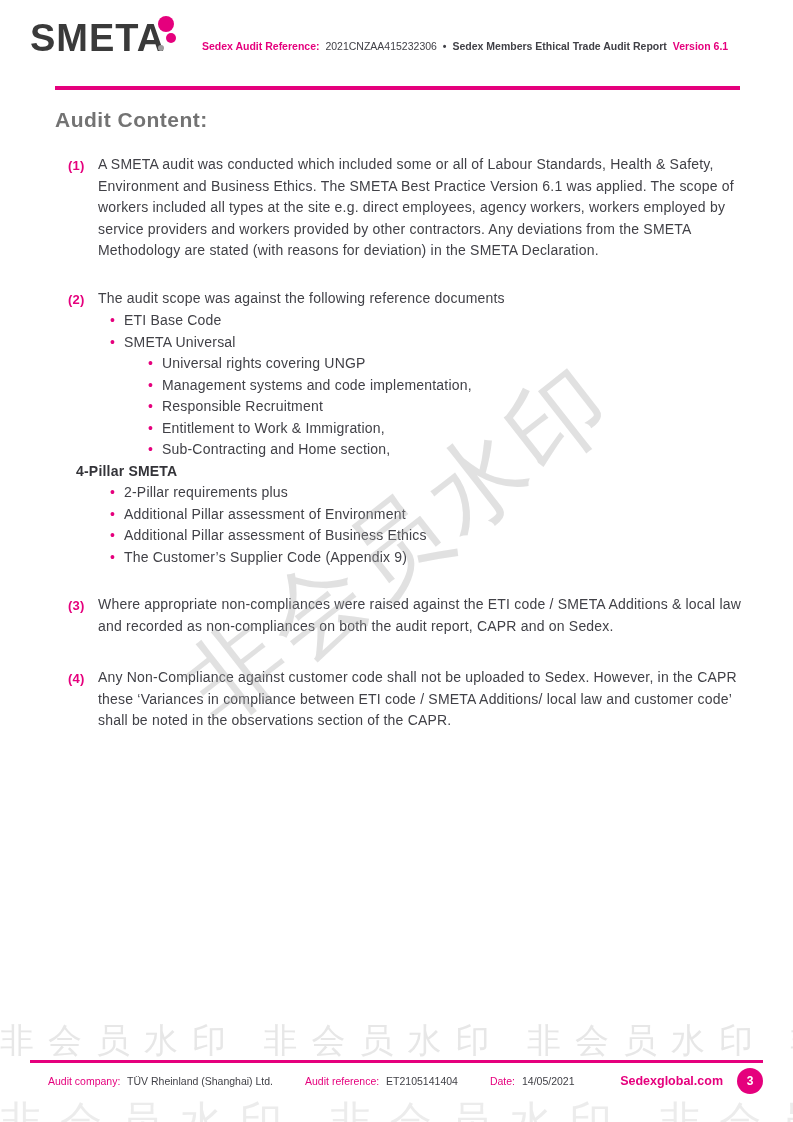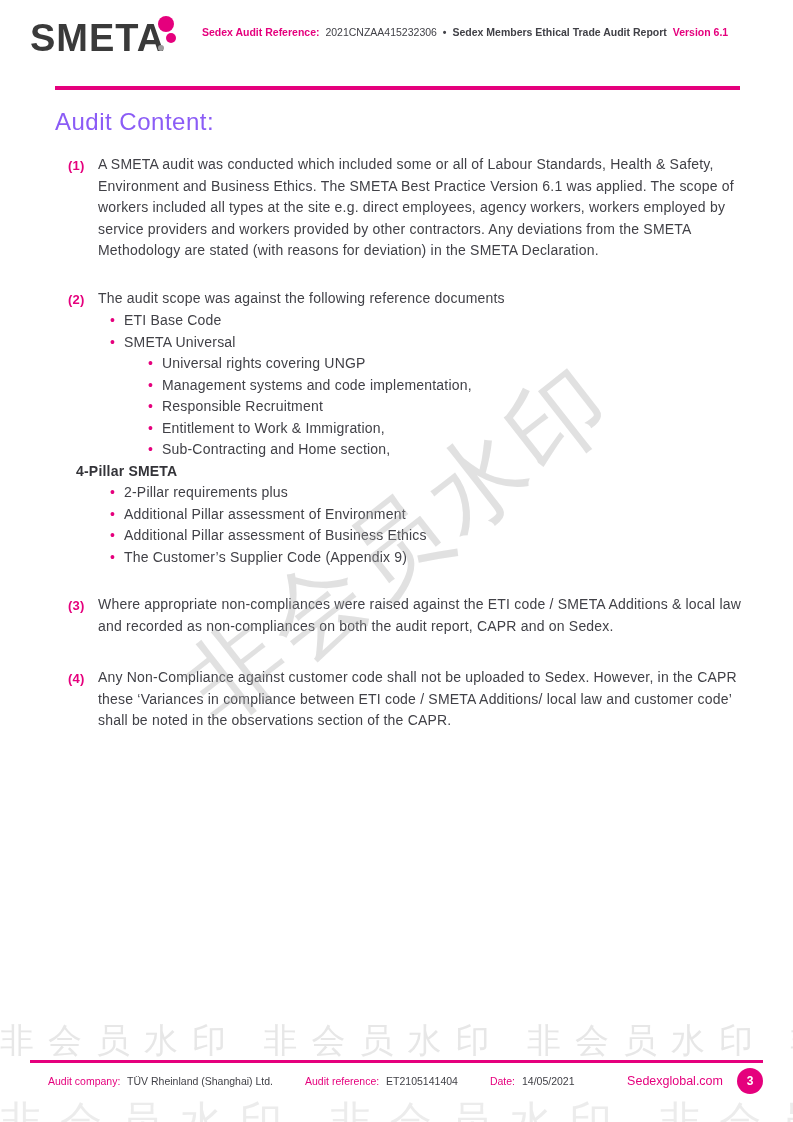--- a/index.html
+++ b/index.html
@@ -4,38 +4,38 @@
 <style>
   * { margin:0; padding:0; box-sizing:border-box; }
   html,body { background:#ffffff; }
   body { font-family:"Liberation Sans", sans-serif; }
   .page {
     position:relative; width:793px; height:1122px; margin:0 auto;
     background:#ffffff; overflow:hidden; color:#414147;
   }
 
   
-  .header { position:absolute; top:12px; left:30px; right:30px; display:flex; align-items:center; }
+  .header { position:absolute; top:12px; left:30px; right:30px; display:flex; align-items:flex-end; }
   .logo { position:relative; width:168px; height:52px; }
   .logo-text { font-size:38px; font-weight:bold; color:#3a3a3a; letter-spacing:1px; line-height:52px; }
   .dot { position:absolute; border-radius:50%; }
   .dot-lg { width:16px; height:16px; background:#e5007d; top:4px; left:128px; }
   .dot-md { width:10px; height:10px; background:#e5007d; top:21px; left:136px; }
   .dot-sm { width:6px;  height:6px;  background:#9b9b9b; top:33px; left:128px; }
   .header-meta { font-size:10.5px; padding-bottom:12px; margin-left:4px; white-space:nowrap; }
   .pink { color:#e5007d;font-weight:bold; }
   .bold { font-weight:bold; }
   .header-meta span { margin-right:3px; }
 
   
   .rule-top { position:absolute; top:86px; left:55px; width:685px; height:4px; background:#e5007d; }
   .rule-bottom { position:absolute; top:1060px; left:30px; right:30px; height:3px; background:#e5007d; }
 
   
-  .page-title { position:absolute; top:108px; left:55px; font-size:24px; font-weight:normal; color:#8b5cf6; letter-spacing:0.5px; }
+  .page-title { position:absolute; top:108px; left:55px; font-size:21px; font-weight:bold; color:#737373; letter-spacing:0.5px; }
 
   
   .content { position:absolute; top:154px; left:55px; width:688px; font-size:14px; line-height:21.5px; letter-spacing:0.2px; }
   .item { display:flex; }
   .item .num { width:30px; min-width:30px; margin-left:13px; color:#e5007d; font-weight:bold; font-size:13px; padding-top:1px; }
   .item .text { flex:1; }
   .item-1 { margin-bottom:26px; }
   .item-3 { margin-top:26px; }
   .item-4 { margin-top:30px; }
   .pillar-heading { font-weight:bold; color:#333338; margin-left:21px; }
@@ -55,21 +55,21 @@
     pointer-events:none; text-align:center;
   }
   .wm-row-1 { top:1018px; font-size:34px; letter-spacing:14px; color:rgba(185,185,185,0.35); }
   .wm-row-2 { top:1094px; font-size:42px; letter-spacing:18px; color:rgba(185,185,185,0.28); }
 
   
   .footer { position:absolute; top:1068px; left:48px; right:30px; display:flex; align-items:center; font-size:10.5px; height:26px;gap:16px; }
   .footer .pair { margin-right:16px; white-space:nowrap; }
   .footer .pair .label { color:#e5007d; margin-right:4px; }
   .footer-right { margin-left:auto; display:flex; align-items:center; }
-  .site-link { color:#e5007d; font-weight:normal; font-size:12.5px; }
+  .site-link { color:#e5007d; font-weight:bold; font-size:12.5px; }
   .page-badge {
     width:26px; height:26px; border-radius:50%; background:#e5007d; color:#ffffff;
     display:flex; align-items:center; justify-content:center;
     font-size:12px; font-weight:bold; margin-left:14px;
   }
 </style>
 </head>
 <body>
 
 <div class="page">

